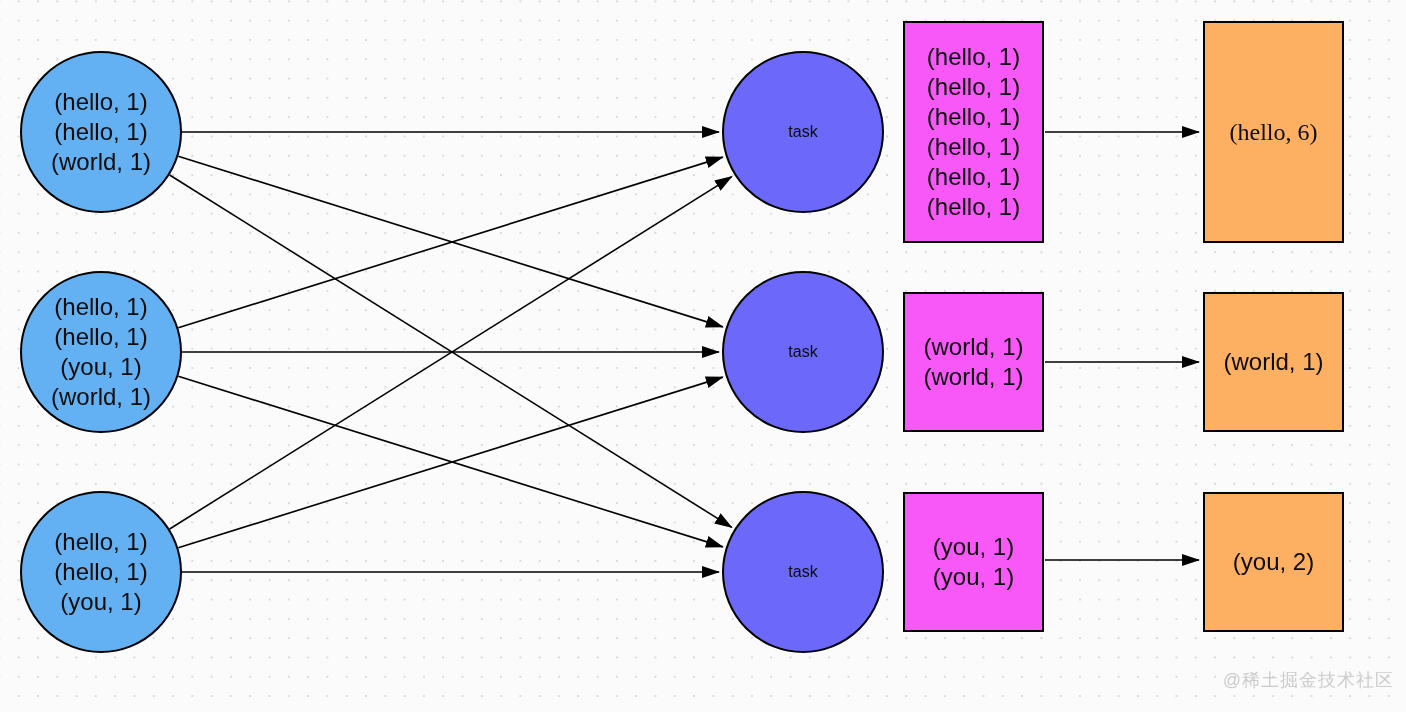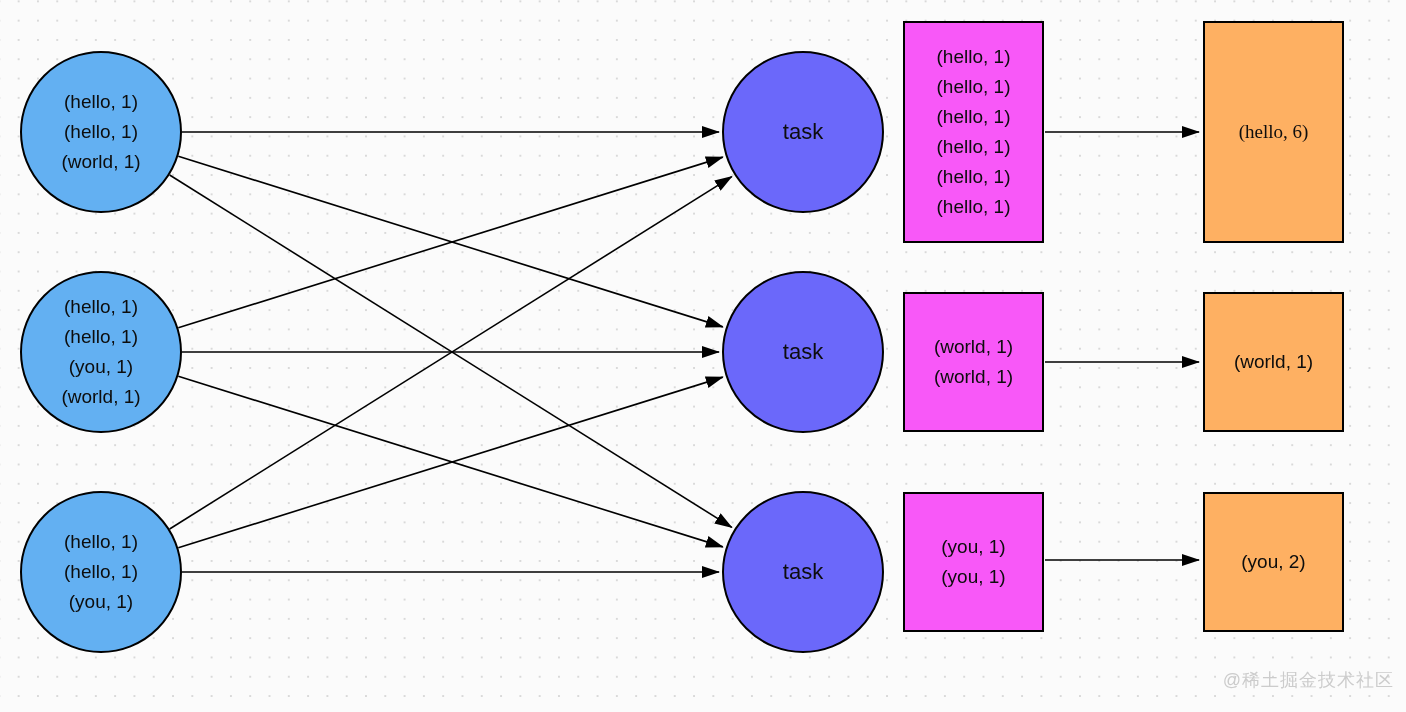--- a/index.html
+++ b/index.html
@@ -42,26 +42,26 @@
   .circle {
     width: 162px;
     height: 162px;
     border-radius: 50%;
   }
   .map-node   { background: var(--map-fill, #63b0f2); }
   .task-node  { background: var(--task-fill, #6b68fa); }
   .group-box  { background: var(--group-fill, #f858f8); width: 141px; }
   .result-box { background: var(--result-fill, #feb062); width: 141px; }
   .node-line {
-    font-size: 19px;
+    font-size: 24px;
     line-height: 30px;
     white-space: nowrap;
   }
   .task-label {
-    font-size: 22px;
+    font-size: 16px;
     line-height: 24px;
   }
   .watermark {
     position: absolute;
     right: 12px;
     top: 668px;
     font-size: 18px;
     letter-spacing: 1px;
     color: var(--wm-color, #cccccc);
     white-space: nowrap;

